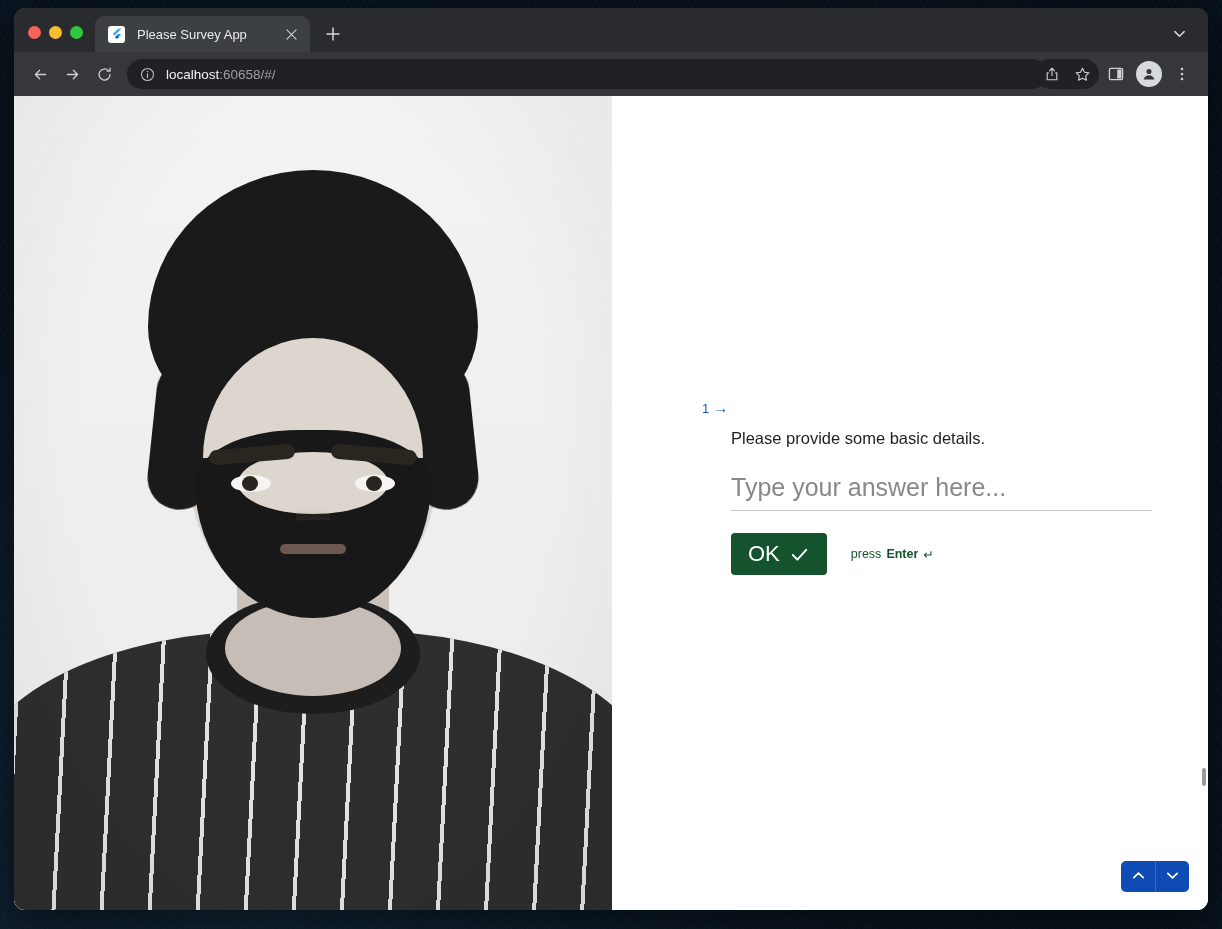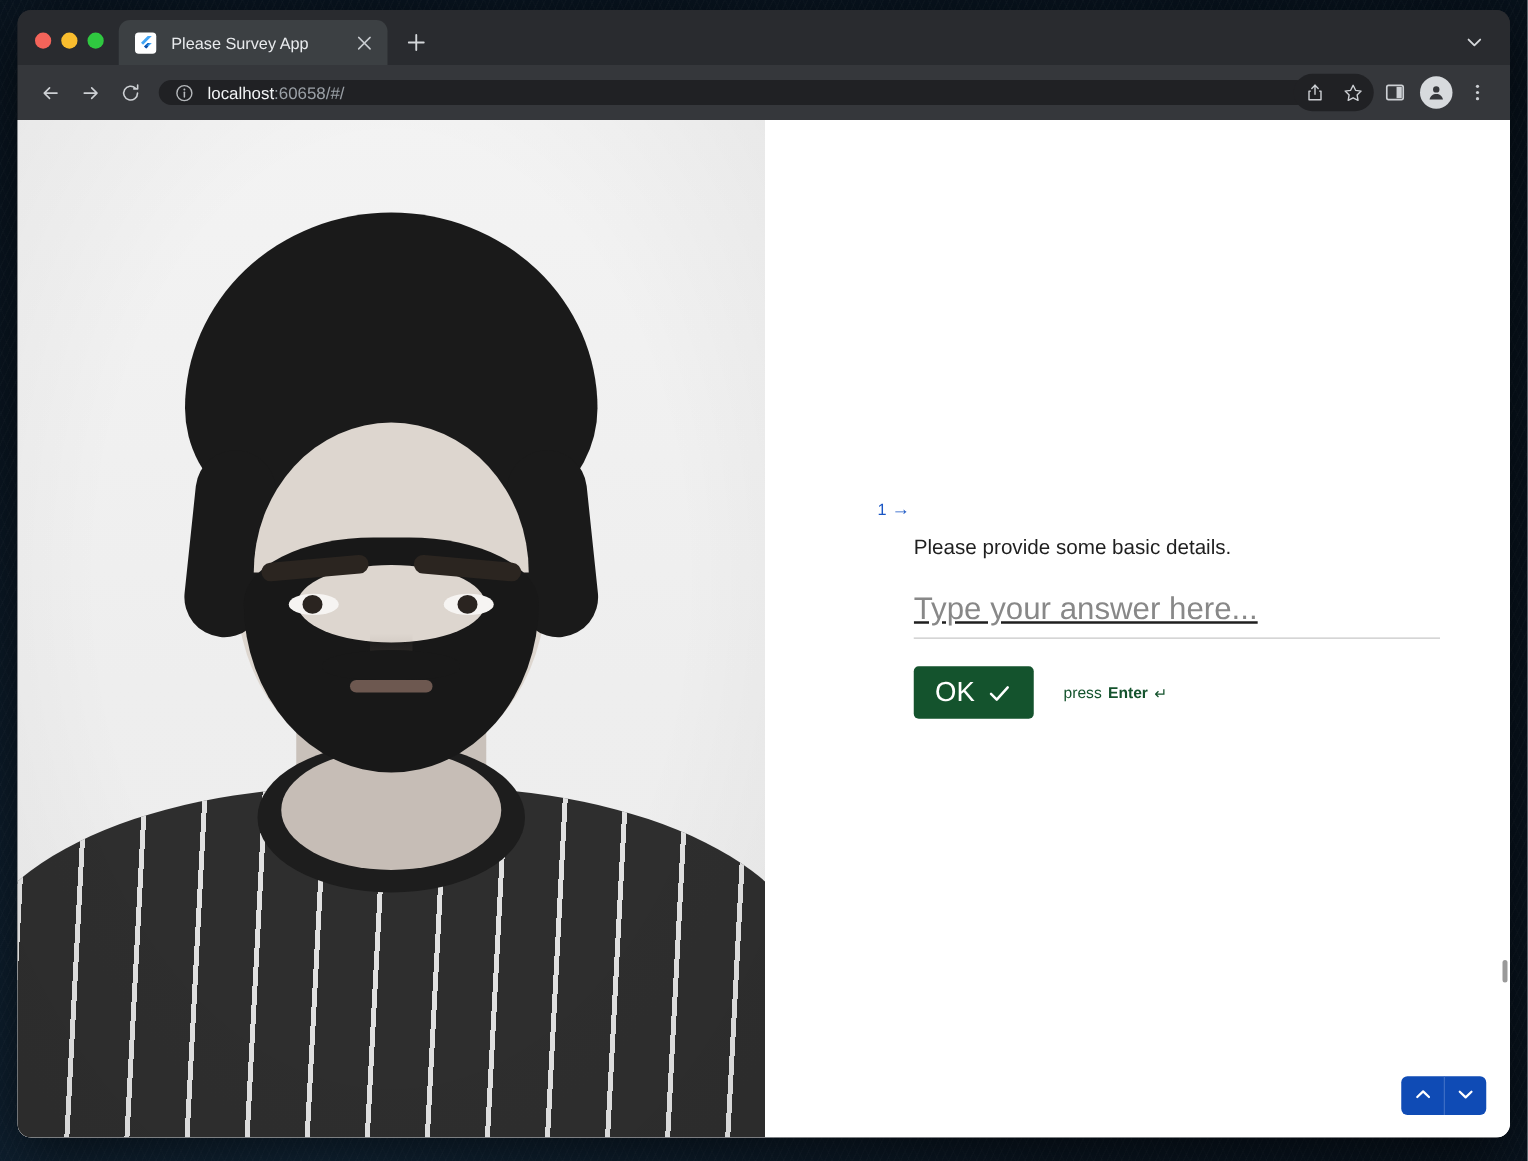--- a/index.html
+++ b/index.html
@@ -125,21 +125,21 @@
     width: 30px; height: 30px;
     display: flex; align-items: center; justify-content: center;
     color: #cdd0d4;
     border-radius: 50%;
     flex: 0 0 auto;
   }
   .nav-btn.reload { margin-right: 6px; }
 
   #omnibox {
     flex: 1 1 auto;
-    height: 20px;
+    height: 30px;
     background: #202124;
     border-radius: 16px;
     display: flex;
     align-items: center;
     padding: 0 12px;
     margin-right: 4px;
     min-width: 0;
   }
   #site-info-icon {
     width: 16px; height: 16px;
@@ -405,21 +405,20 @@
     margin: 25px 0 0 29px;
     width: 421px;
     border: none;
     border-bottom: 1px solid #c8c8c8;
     outline: none;
     background: transparent;
     font-family: "Liberation Sans", sans-serif;
     font-size: 25px;
     color: #1f1f1f;
     padding: 0 0 8px 0;
-    text-decoration: underline;
   }
   #answer-field::placeholder { color: #888888; }
 
   #submit-row {
     margin: 22px 0 0 29px;
     display: flex;
     align-items: center;
     gap: 24px;
   }
   #ok-button {

